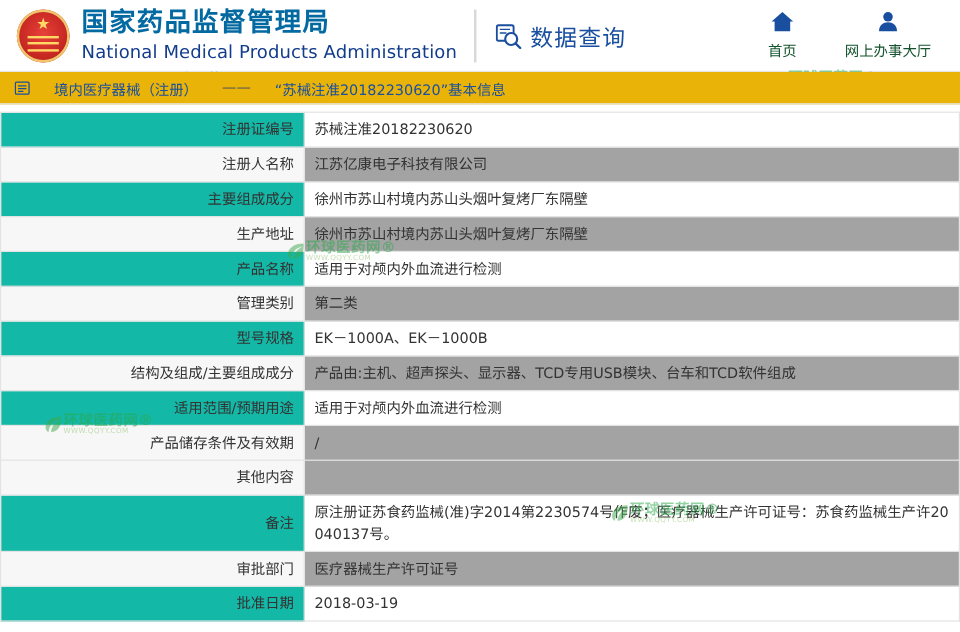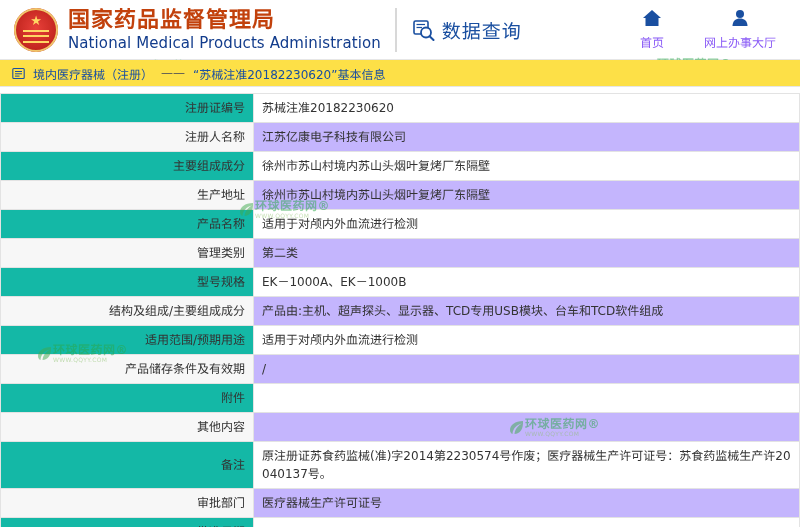--- a/index.html
+++ b/index.html
@@ -64,21 +64,21 @@
     padding-right: 14px;
     border-right: 2px solid #d8d8d8;
     height: 44px;
     display: flex;
     flex-direction: column;
     justify-content: center;
   }
   .brand-cn {
     font-size: 22px;
     font-weight: bold;
-    color: #c2410c;
+    color: #0369a1;
     letter-spacing: 1px;
     line-height: 1.15;
     font-family: "DejaVu Sans", "Liberation Sans", sans-serif;
   }
   .brand-en {
     font-size: 15px;
     color: #123c8c;
     letter-spacing: 0.1px;
     margin-top: 2px;
   }
@@ -106,34 +106,34 @@
   .nav-item {
     display: flex;
     flex-direction: column;
     align-items: center;
     gap: 3px;
     cursor: pointer;
     color: #1a4fa0;
   }
   .nav-label {
     font-size: 12px;
-    color: #8b5cf6;
+    color: #14532d;
   }
 
   
   .breadcrumb {
     height: 26px;
     display: flex;
     align-items: center;
     padding-left: 12px;
     font-size: 12px;
     color: #1a4fa0;
     border-bottom: 1px solid #e6e6e6;
-    background: #fde047;
-    gap: 8px;
+    background: #eab308;
+    gap: 20px;
     position: relative;
     z-index: 2;
   }
   .bc-icon { color: #1a4fa0; display: inline-flex; }
   .bc-link { color: #1a4fa0; text-decoration: none; cursor: pointer; }
   .bc-sep { color: #555; }
   .bc-current { color: #1a4fa0; }
 
   
   .table-wrap {
@@ -157,21 +157,21 @@
     text-align: right;
     color: #333;
     background: #14b8a6;
     padding-right: 10px;
   }
   td.value {
     color: #333;
     background: #fff;
     word-break: break-all;
   }
-  tr.alt td { background: #c4b5fd; }
+  tr.alt td { background: #a3a3a3; }
   tr.alt td.label { background: #f7f7f7; }
 
   
   .wm {
     position: absolute;
     pointer-events: none;
     opacity: 0.5;
     display: flex;
     align-items: center;
     gap: 0;
@@ -296,24 +296,20 @@
         <td class="value">产品由:主机、超声探头、显示器、TCD专用USB模块、台车和TCD软件组成</td>
       </tr>
       <tr>
         <td class="label">适用范围/预期用途</td>
         <td class="value">适用于对颅内外血流进行检测</td>
       </tr>
       <tr class="alt">
         <td class="label">产品储存条件及有效期</td>
         <td class="value">/</td>
       </tr>
-      <tr>
-        <td class="label">附件</td>
-        <td class="value"></td>
-      </tr>
       <tr class="alt">
         <td class="label">其他内容</td>
         <td class="value"></td>
       </tr>
       <tr>
         <td class="label">备注</td>
         <td class="value">原注册证苏食药监械(准)字2014第2230574号作废；医疗器械生产许可证号：苏食药监械生产许20040137号。</td>
       </tr>
       <tr class="alt">
         <td class="label">审批部门</td>

